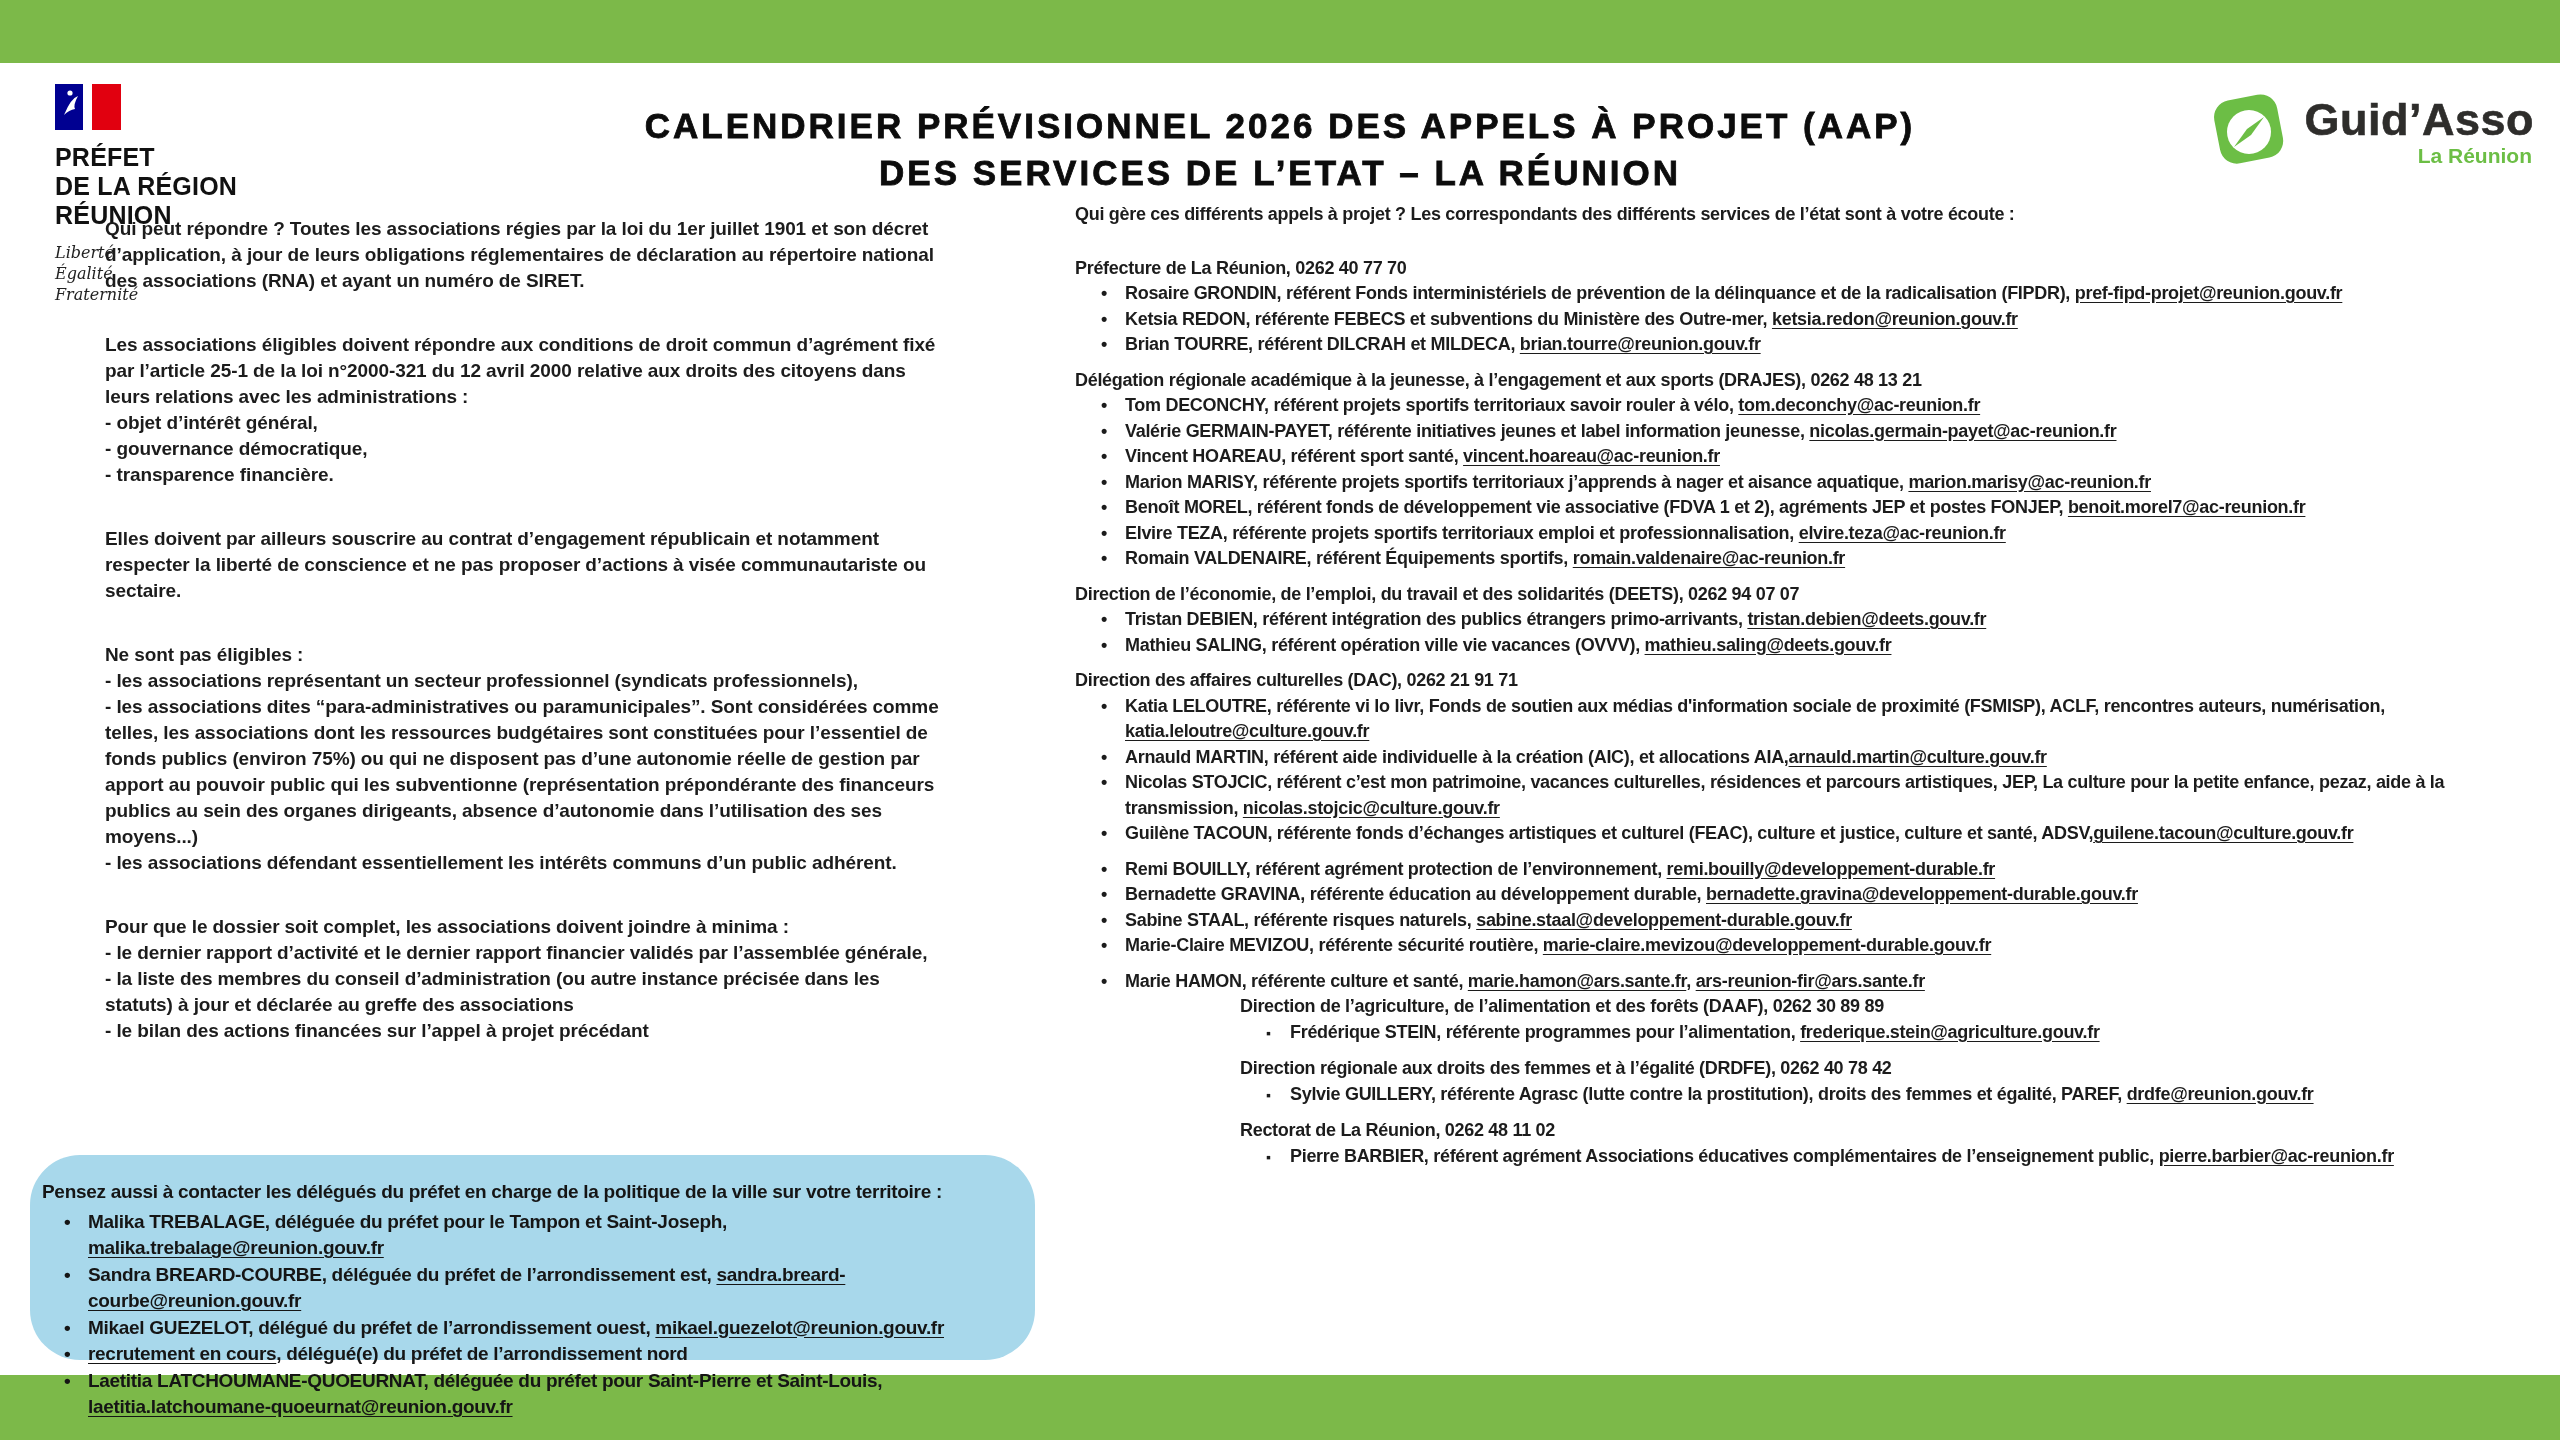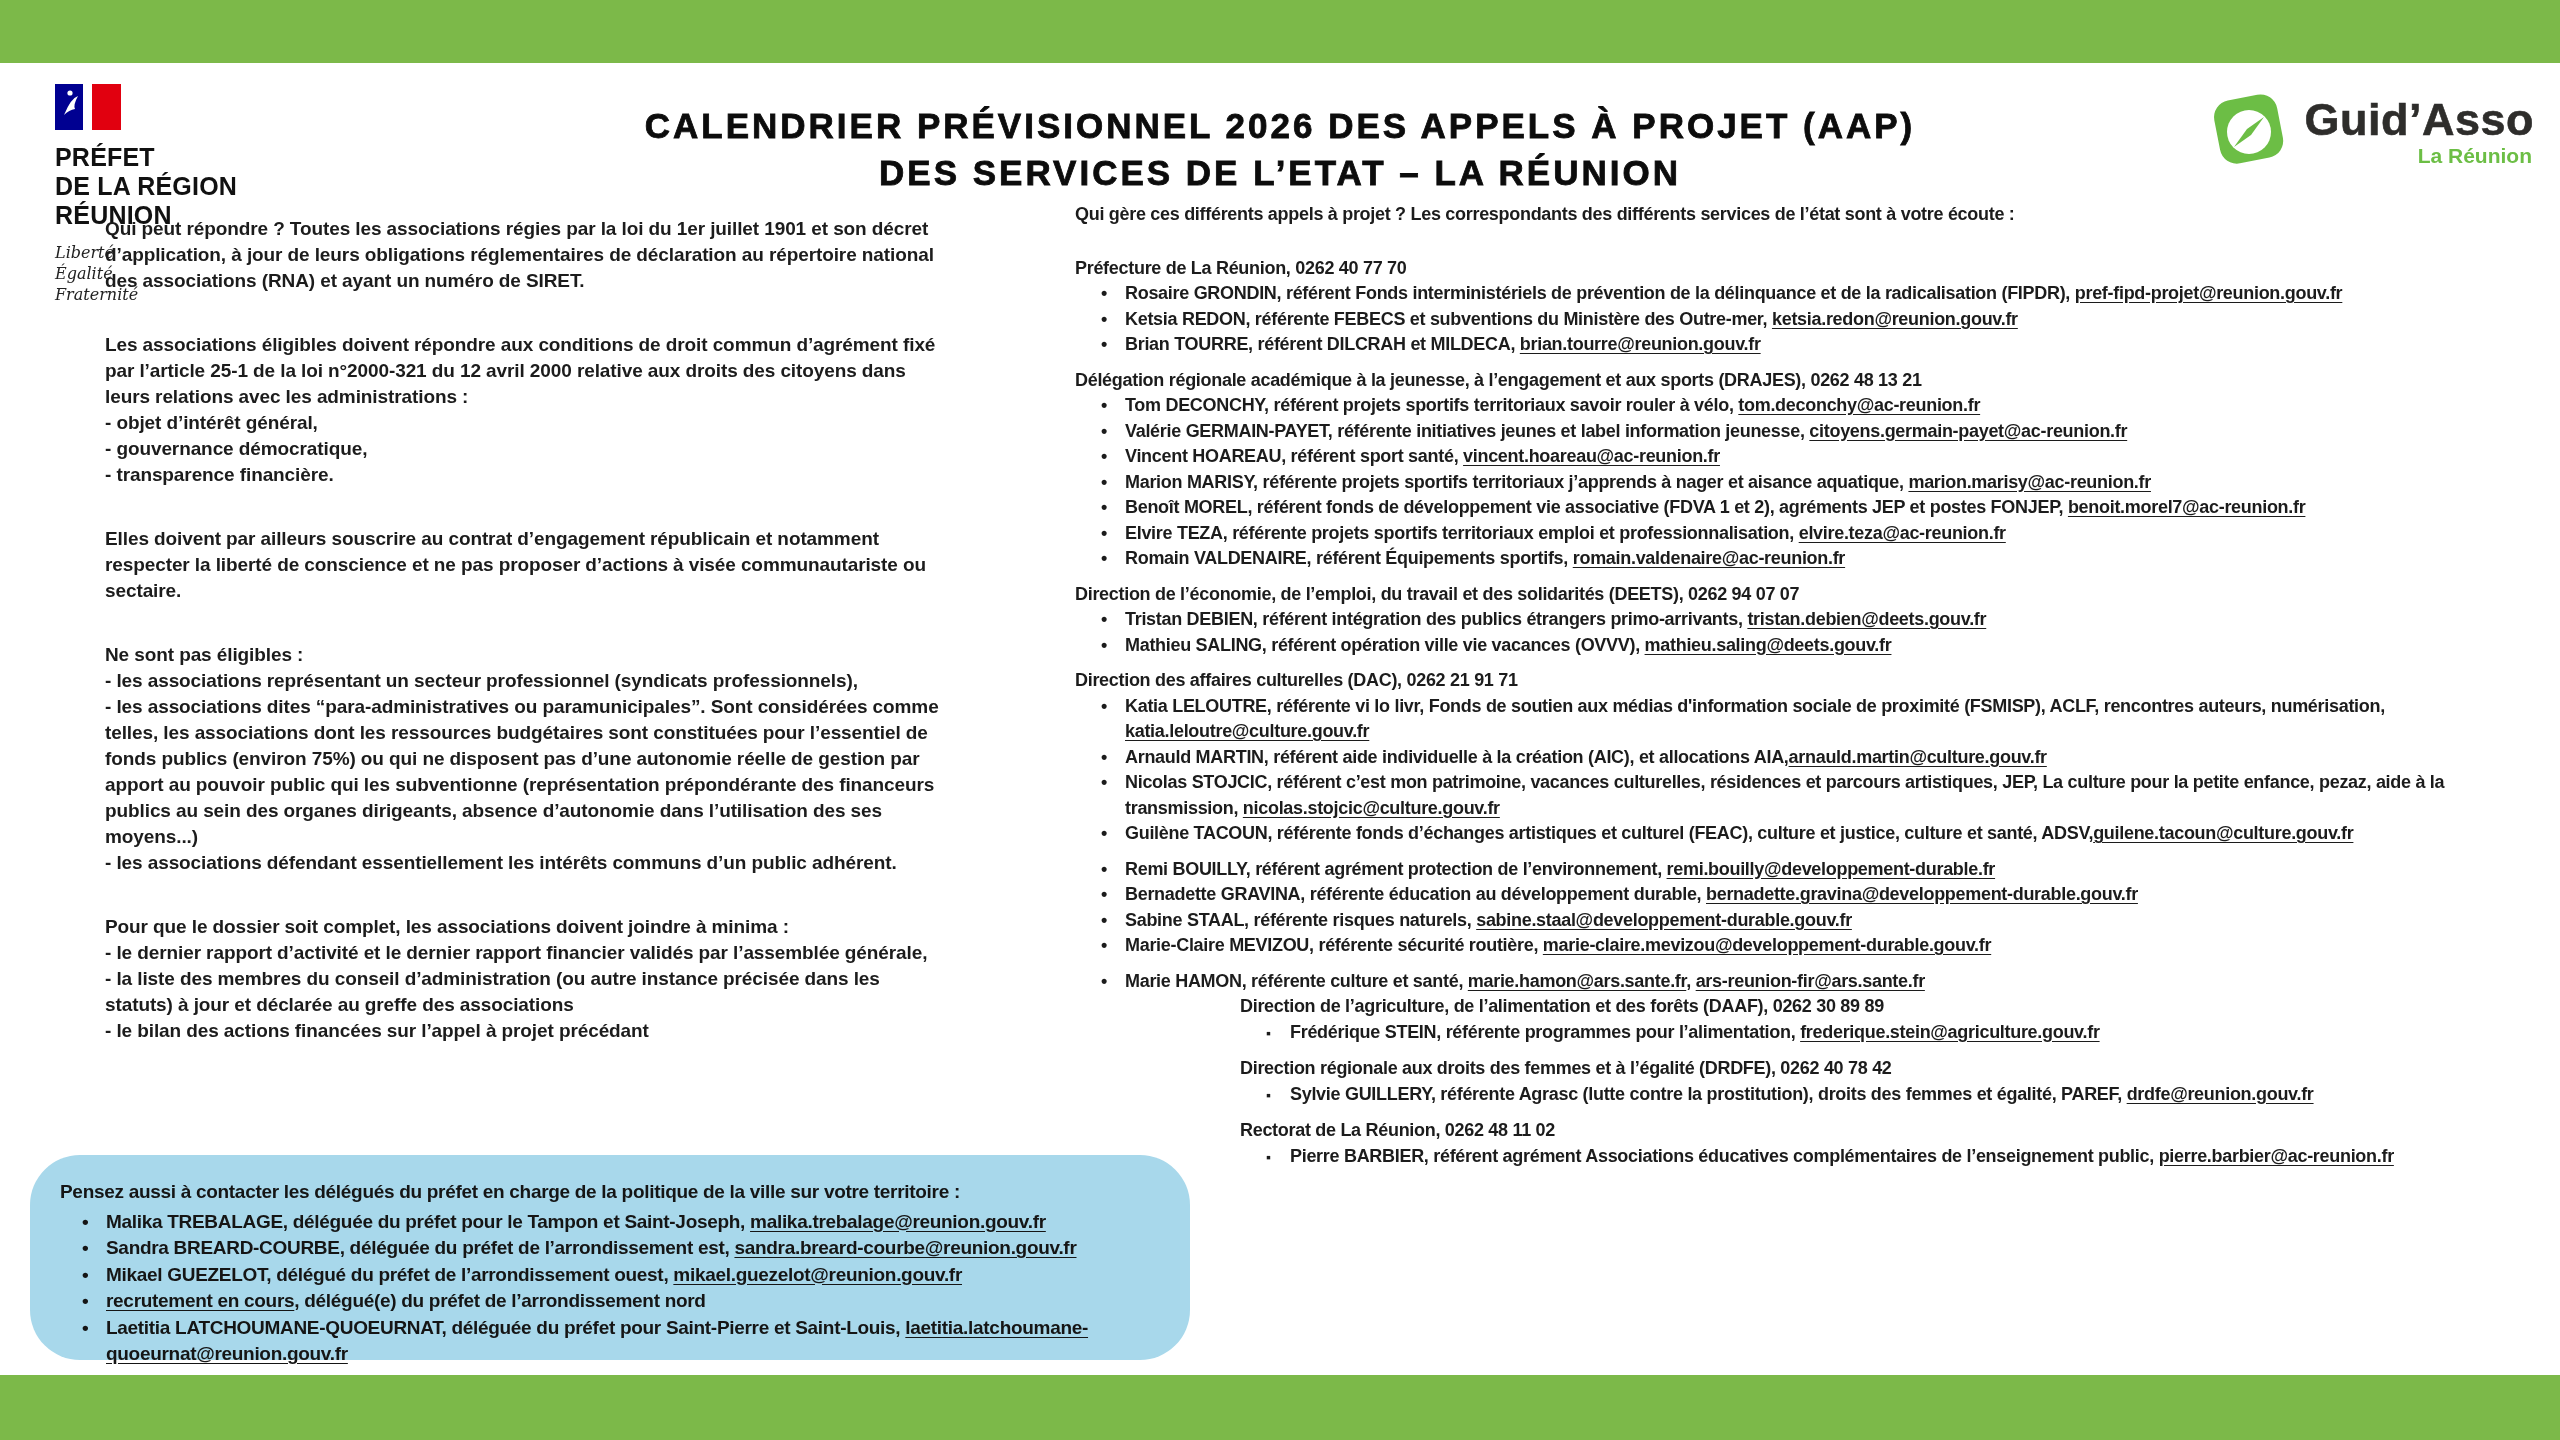--- a/index.html
+++ b/index.html
@@ -40,22 +40,22 @@
   .sec{margin-top:10px;}
   .sec:first-child{margin-top:0;}
   ul{list-style:none;margin:0;padding:0 0 0 26px;}
   li{padding-left:24px;}
   li::before{content:"•";display:inline-block;width:24px;margin-left:-24px;}
   ul.sq li::before{content:"▪";font-size:14px;}
   .indent{margin-left:165px;}
   .link{text-decoration:underline;text-underline-offset:3px;}
 
   
-  .blue-box{position:absolute;left:30px;top:1155px;width:1160px;height:205px;box-sizing:border-box;
-    background:#a8d8eb;border-radius:50px;padding:24px 28px 0 30px;
+  .blue-box{position:absolute;left:30px;top:1155px;width:1005px;height:205px;box-sizing:border-box;
+    background:#a8d8eb;border-radius:50px;padding:24px 28px 0 12px;
     font-weight:bold;font-size:19px;line-height:26.5px;letter-spacing:-0.3px;color:#151515;z-index:3;}
   .blue-box .intro{margin:0 0 3px 0;}
   .blue-box ul{padding-left:22px;}
 </style>
 </head>
 <body>
 
 <div class="page">
 
   <div class="bar top"></div>
@@ -120,21 +120,21 @@
           <ul>
             <li><span>Rosaire GRONDIN, référent Fonds interministériels de prévention de la délinquance et de la radicalisation (FIPDR), </span><span class="link">pref-fipd-projet@reunion.gouv.fr</span></li>
             <li><span>Ketsia REDON, référente FEBECS et subventions du Ministère des Outre-mer, </span><span class="link">ketsia.redon@reunion.gouv.fr</span></li>
             <li><span>Brian TOURRE, référent DILCRAH et MILDECA, </span><span class="link">brian.tourre@reunion.gouv.fr</span></li>
           </ul>
         </div>
         <div class="sec">
           <div>Délégation régionale académique à la jeunesse, à l’engagement et aux sports (DRAJES), 0262 48 13 21</div>
           <ul>
             <li><span>Tom DECONCHY, référent projets sportifs territoriaux savoir rouler à vélo, </span><span class="link">tom.deconchy@ac-reunion.fr</span></li>
-            <li><span>Valérie GERMAIN-PAYET, référente initiatives jeunes et label information jeunesse, </span><span class="link">citoyens.germain-payet@ac-reunion.fr</span></li>
+            <li><span>Valérie GERMAIN-PAYET, référente initiatives jeunes et label information jeunesse, </span><span class="link">nicolas.germain-payet@ac-reunion.fr</span></li>
             <li><span>Vincent HOAREAU, référent sport santé, </span><span class="link">vincent.hoareau@ac-reunion.fr</span></li>
             <li><span>Marion MARISY, référente projets sportifs territoriaux j’apprends à nager et aisance aquatique, </span><span class="link">marion.marisy@ac-reunion.fr</span></li>
             <li><span>Benoît MOREL, référent fonds de développement vie associative (FDVA 1 et 2), agréments JEP et postes FONJEP, </span><span class="link">benoit.morel7@ac-reunion.fr</span></li>
             <li><span>Elvire TEZA, référente projets sportifs territoriaux emploi et professionnalisation, </span><span class="link">elvire.teza@ac-reunion.fr</span></li>
             <li><span>Romain VALDENAIRE, référent Équipements sportifs, </span><span class="link">romain.valdenaire@ac-reunion.fr</span></li>
           </ul>
         </div>
         <div class="sec">
           <div>Direction de l’économie, de l’emploi, du travail et des solidarités (DEETS), 0262 94 07 07</div>
           <ul>

